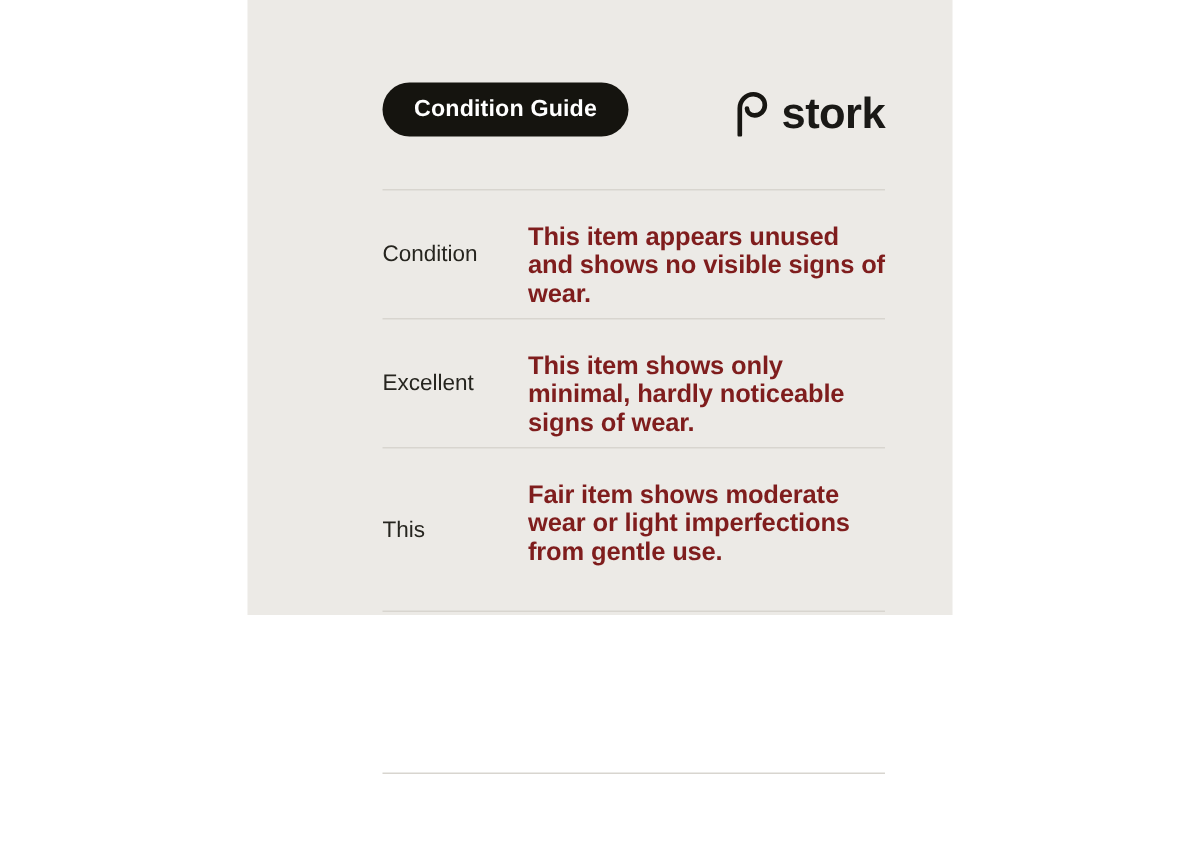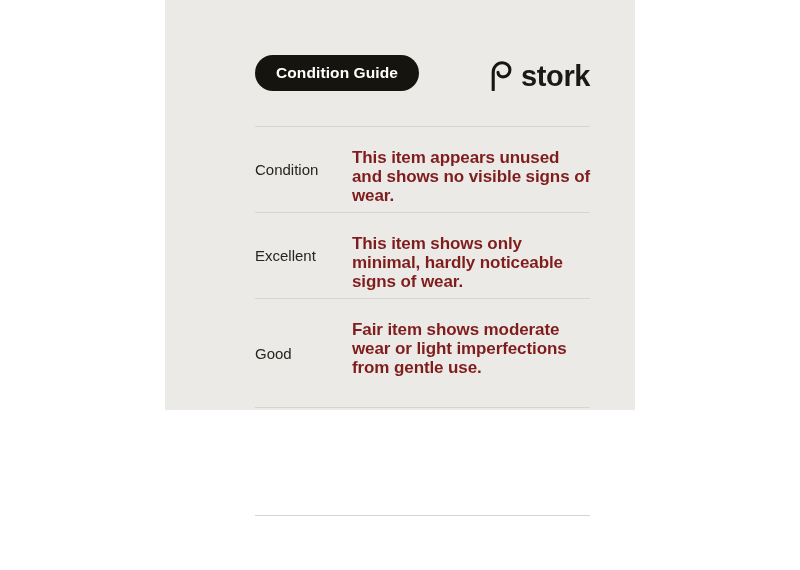--- a/index.html
+++ b/index.html
@@ -151,21 +151,21 @@
           <div class="row-label">Condition</div>
           <div class="row-desc">This item appears unused and shows no visible signs of wear.</div>
         </div>
 
         <div class="row r1">
           <div class="row-label">Excellent</div>
           <div class="row-desc">This item shows only minimal, hardly noticeable signs of wear.</div>
         </div>
 
         <div class="row r2">
-          <div class="row-label">Good</div>
+          <div class="row-label">This</div>
           <div class="row-desc">Fair item shows moderate wear or light imperfections from gentle use.</div>
         </div>
 
         <div class="row r3">
         </div>
 
       </div>
 
     </div>
   </div>

